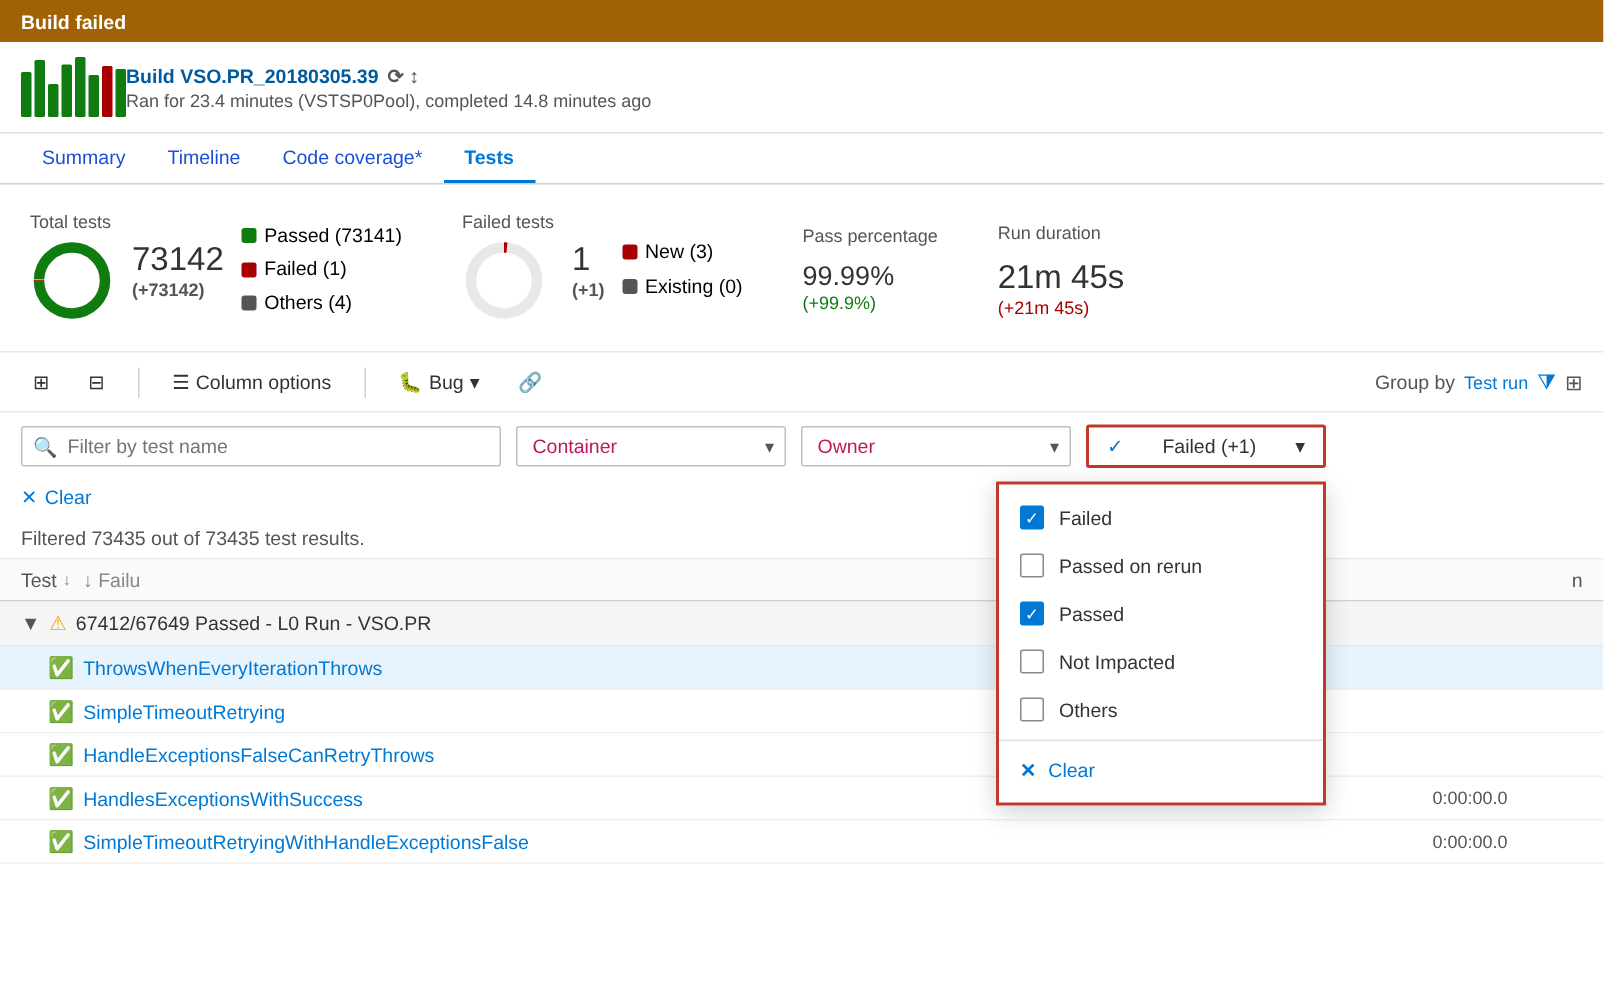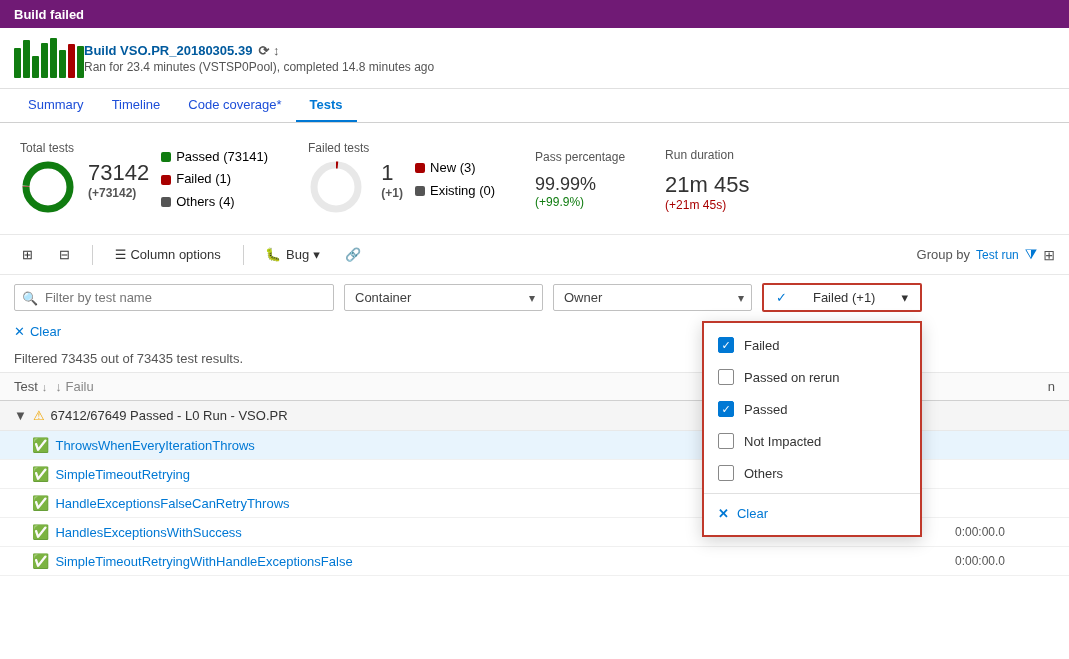--- a/index.html
+++ b/index.html
@@ -1,20 +1,20 @@
 <!DOCTYPE html>
 <html><head>
   <meta charset="utf-8">
   <style>
     * { box-sizing: border-box; margin: 0; padding: 0; font-family: 'Segoe UI', Arial, sans-serif; font-size: 13px; }
     body { background: #fff; width: 1069px; min-height: 659px; overflow: hidden; }
 
     
     .build-failed-bar {
-      background: #701a75;
+      background: #a16207;
       color: #fff;
       font-weight: 700;
       font-size: 14px;
       padding: 6px 14px;
     }
     .build-info-row {
       display: flex;
       align-items: center;
       padding: 10px 14px;
       border-bottom: 1px solid #e0e0e0;
@@ -121,25 +121,25 @@
     }
     .filter-input-icon {
       position: absolute; left: 8px; top: 50%; transform: translateY(-50%);
       color: #888; font-size: 13px;
     }
     .dropdown-select {
       padding: 5px 22px 5px 10px;
       border: 1px solid #c0c0c0;
       border-radius: 2px;
       font-size: 13px;
-      color: #404040;
+      color: #be185d;
       background: #fff;
       cursor: pointer;
       appearance: none;
-      width: 199px;
+      width: 180px;
       position: relative;
     }
     .dropdown-wrap {
       position: relative; display: inline-block;
     }
     .dropdown-wrap::after {
       content: '▾';
       position: absolute; right: 8px; top: 50%; transform: translateY(-50%);
       color: #555; pointer-events: none; font-size: 12px;
     }

